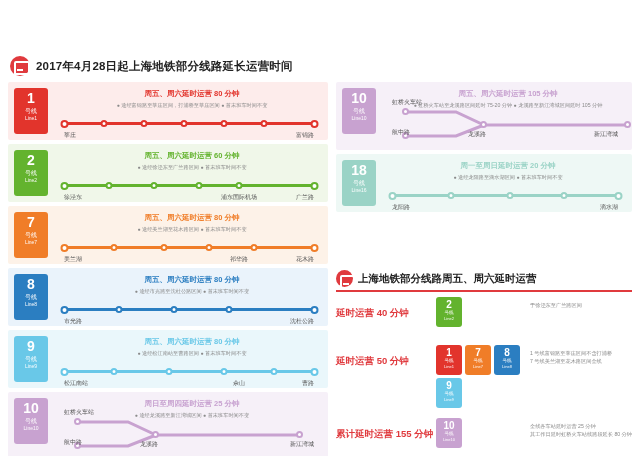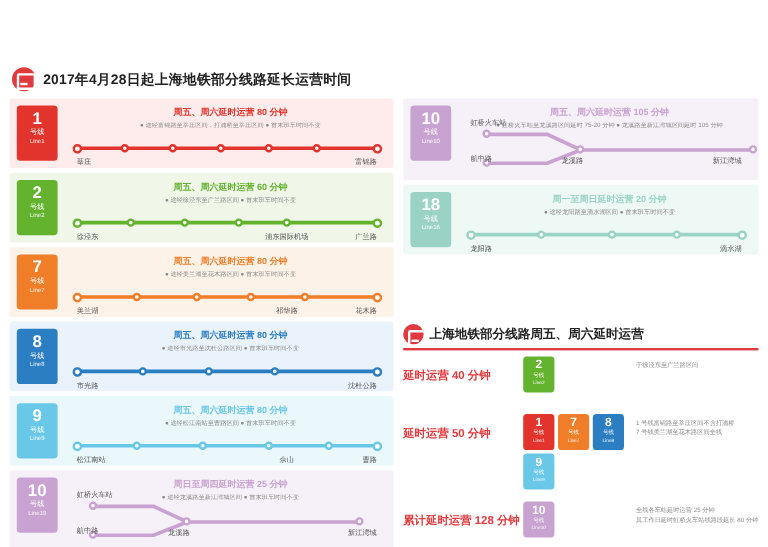--- a/index.html
+++ b/index.html
@@ -331,21 +331,21 @@
               <div class="cn">号线</div>
               <div class="en">Line9</div>
             </div>
           </div>
           <div class="sum-note">
             <div>1 号线富锦路至莘庄区间不含打浦桥</div>
             <div>7 号线美兰湖至花木路区间全线</div>
           </div>
         </div>
         <div class="sum-row">
-          <div class="sum-label">累计延时运营 128 分钟</div>
+          <div class="sum-label">累计延时运营 155 分钟</div>
           <div class="sum-badges">
             <div class="mini" style="background:#c8a2d0">
               <div class="num">10</div>
               <div class="cn">号线</div>
               <div class="en">Line10</div>
             </div>
           </div>
           <div class="sum-note">
             <div>全线各车站延时运营 25 分钟</div>
             <div>其工作日延时虹桥火车站线路段延长 80 分钟</div>

